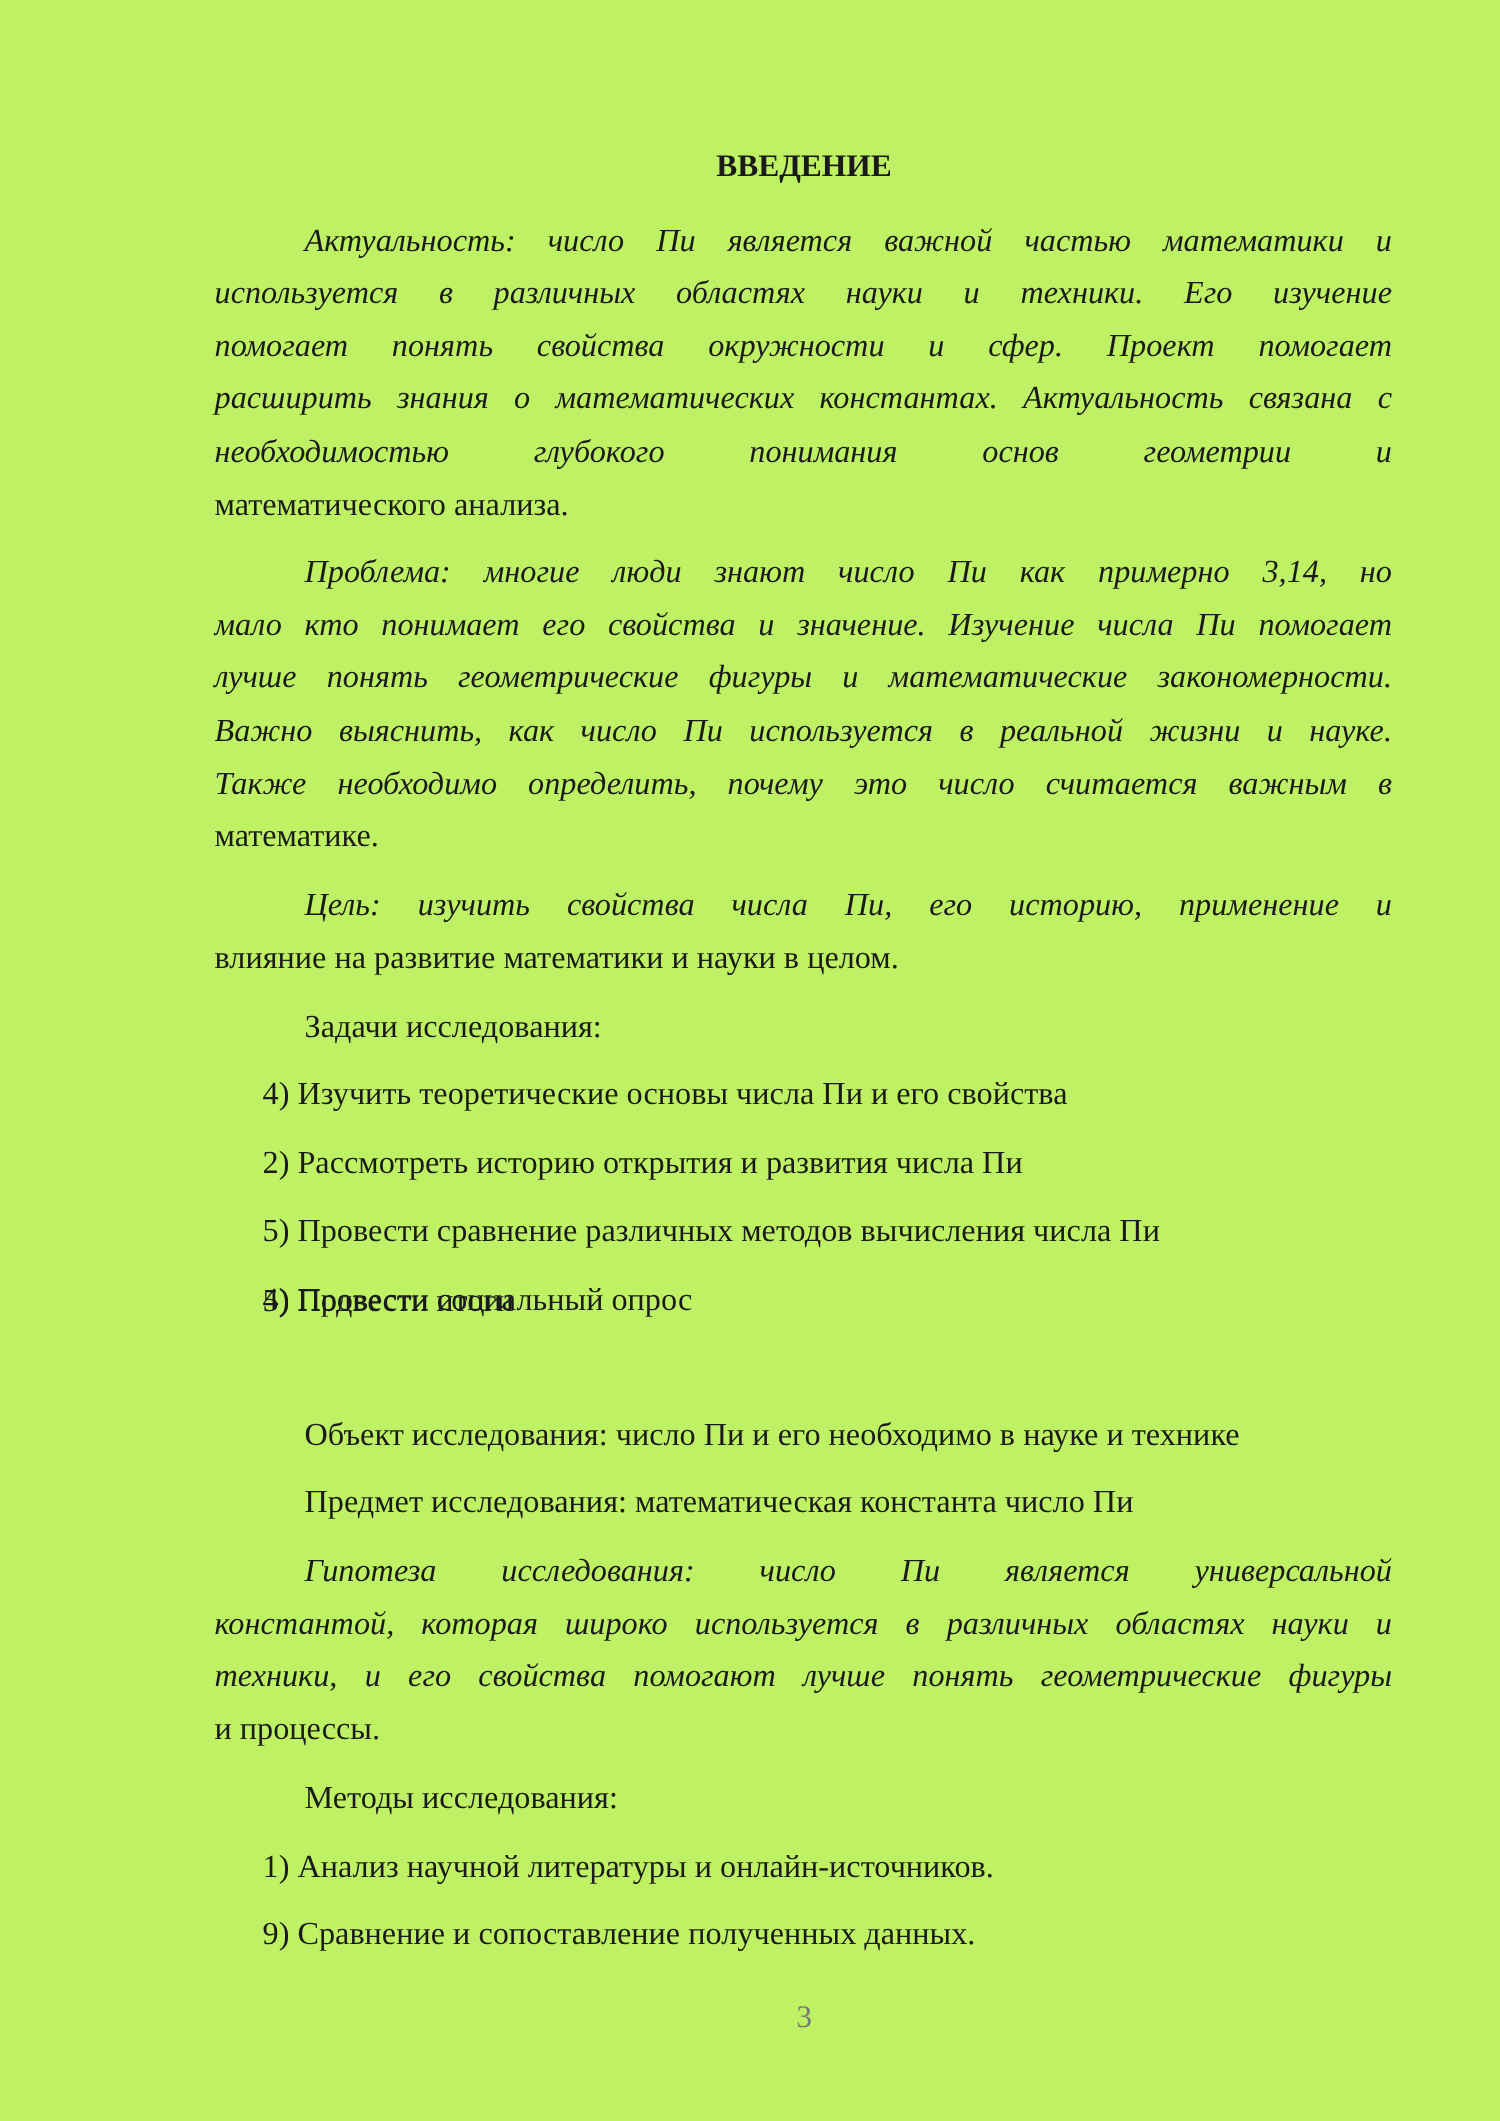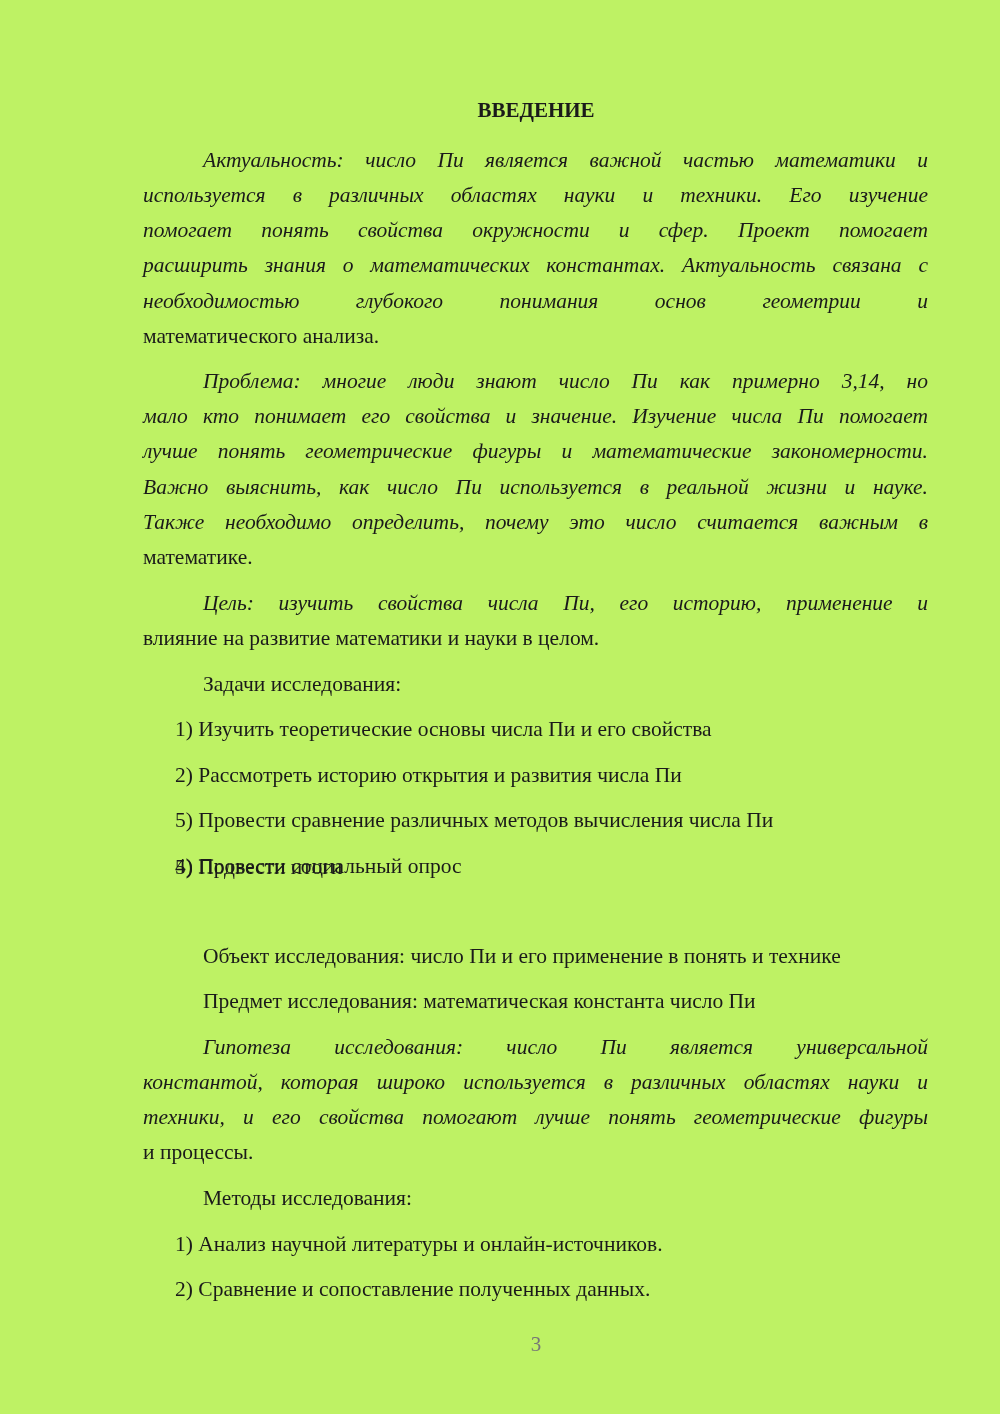--- a/index.html
+++ b/index.html
@@ -30,32 +30,32 @@
   <div class="line just" style="top:402px">мало кто понимает его свойства и значение. Изучение числа Пи помогает</div>
   <div class="line just" style="top:437px">лучше понять геометрические фигуры и математические закономерности.</div>
   <div class="line just" style="top:473px">Важно выяснить, как число Пи используется в реальной жизни и науке.</div>
   <div class="line just" style="top:508px">Также необходимо определить, почему это число считается важным в</div>
   <div class="line" style="top:543px">математике.</div>
 
   <div class="line indent just" style="top:589px">Цель: изучить свойства числа Пи, его историю, применение и</div>
   <div class="line" style="top:624px">влияние на развитие математики и науки в целом.</div>
 
   <div class="line indent" style="top:670px">Задачи исследования:</div>
-  <div class="line item" style="top:715px">1) Изучить теоретические основы числа Пи и его свойства</div>
+  <div class="line item" style="top:715px">4) Изучить теоретические основы числа Пи и его свойства</div>
   <div class="line item" style="top:761px">2) Рассмотреть историю открытия и развития числа Пи</div>
   <div class="line item" style="top:806px">5) Провести сравнение различных методов вычисления числа Пи</div>
   <div class="line item" style="top:852px">4) Провести социальный опрос</div>
   <div class="line item" style="top:853px">5) Подвести итоги</div>
 
-  <div class="line indent" style="top:942px">Объект исследования: число Пи и его применение в понять и технике</div>
+  <div class="line indent" style="top:942px">Объект исследования: число Пи и его необходимо в науке и технике</div>
   <div class="line indent" style="top:987px">Предмет исследования: математическая константа число Пи</div>
 
   <div class="line indent just" style="top:1033px">Гипотеза исследования: число Пи является универсальной</div>
   <div class="line just" style="top:1068px">константой, которая широко используется в различных областях науки и</div>
   <div class="line" style="top:1138px">и процессы.</div>
   <div class="line just" style="top:1103px">техники, и его свойства помогают лучше понять геометрические фигуры</div>
 
   <div class="line indent" style="top:1184px">Методы исследования:</div>
   <div class="line item" style="top:1230px">1) Анализ научной литературы и онлайн-источников.</div>
-  <div class="line item" style="top:1275px">2) Сравнение и сопоставление полученных данных.</div>
+  <div class="line item" style="top:1275px">9) Сравнение и сопоставление полученных данных.</div>
 
   <div class="pagenum">3</div>
 </div>
 
 </body></html>

